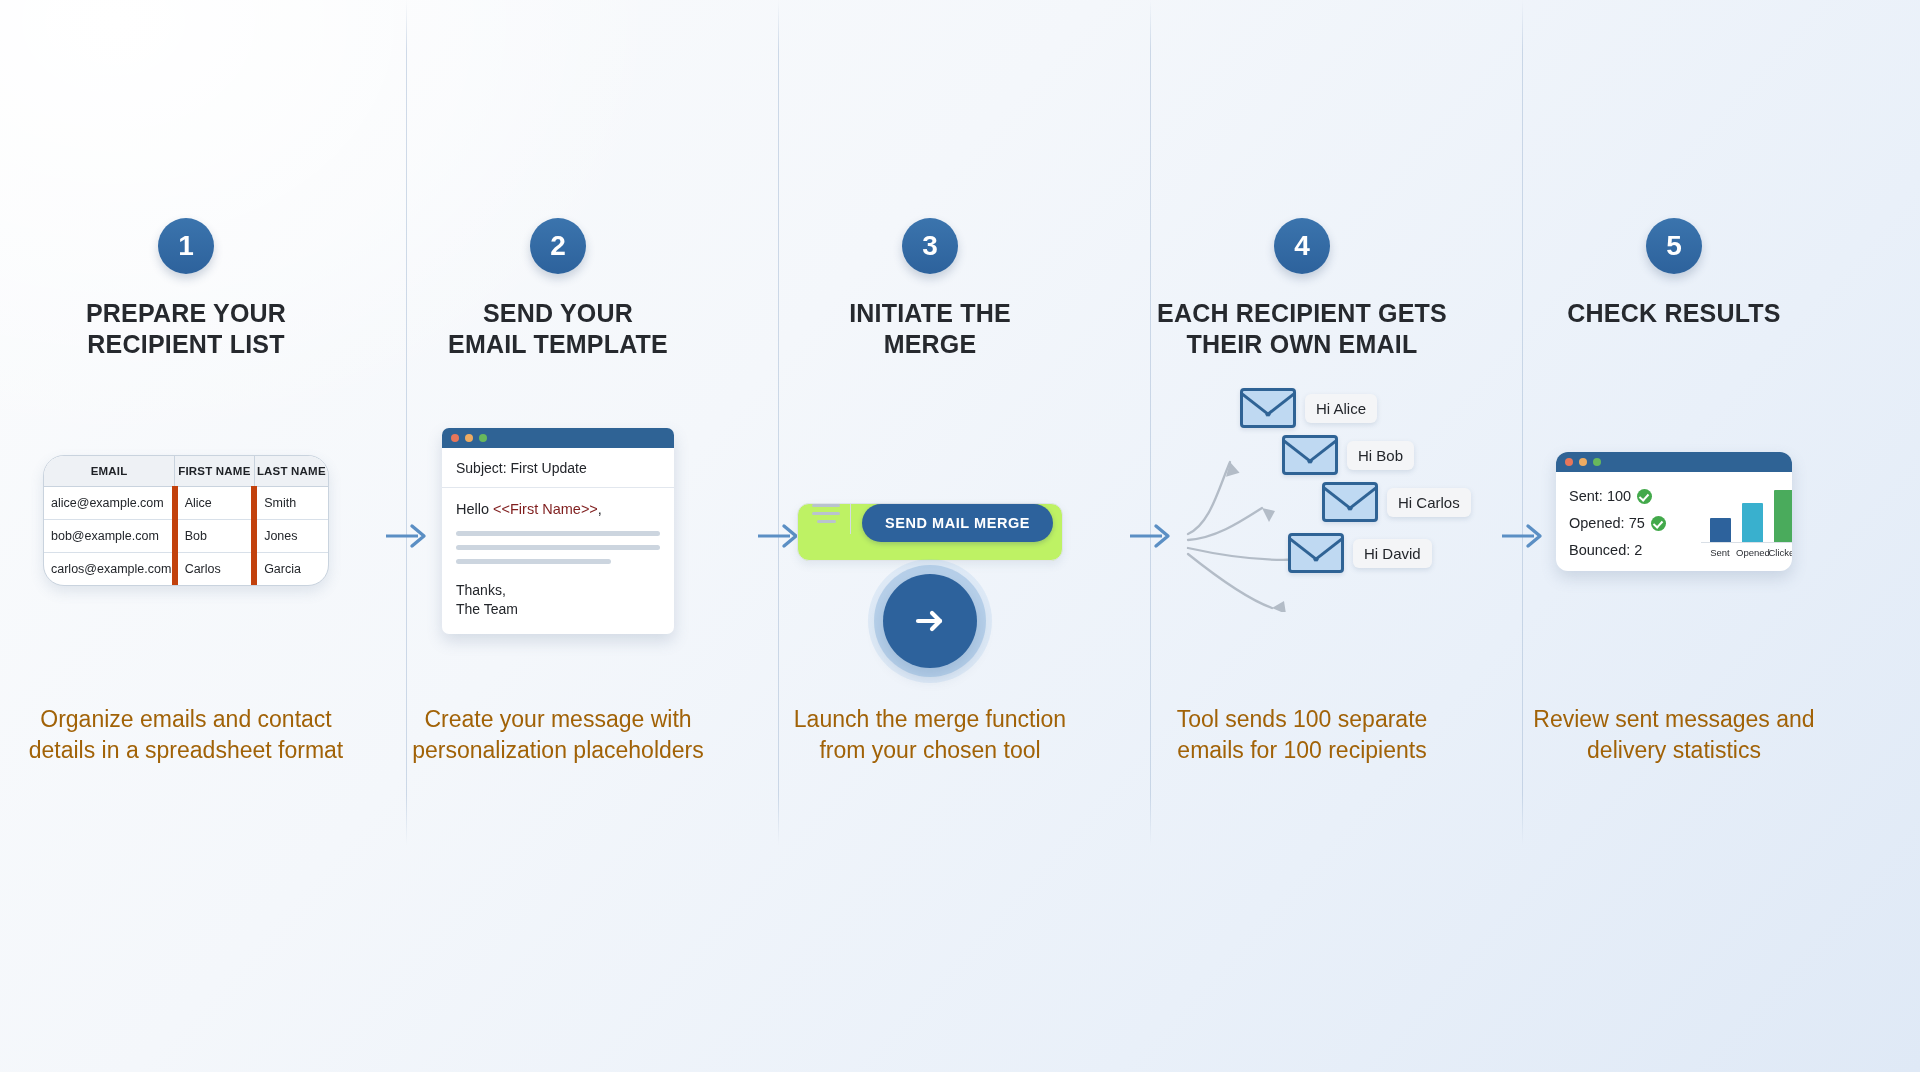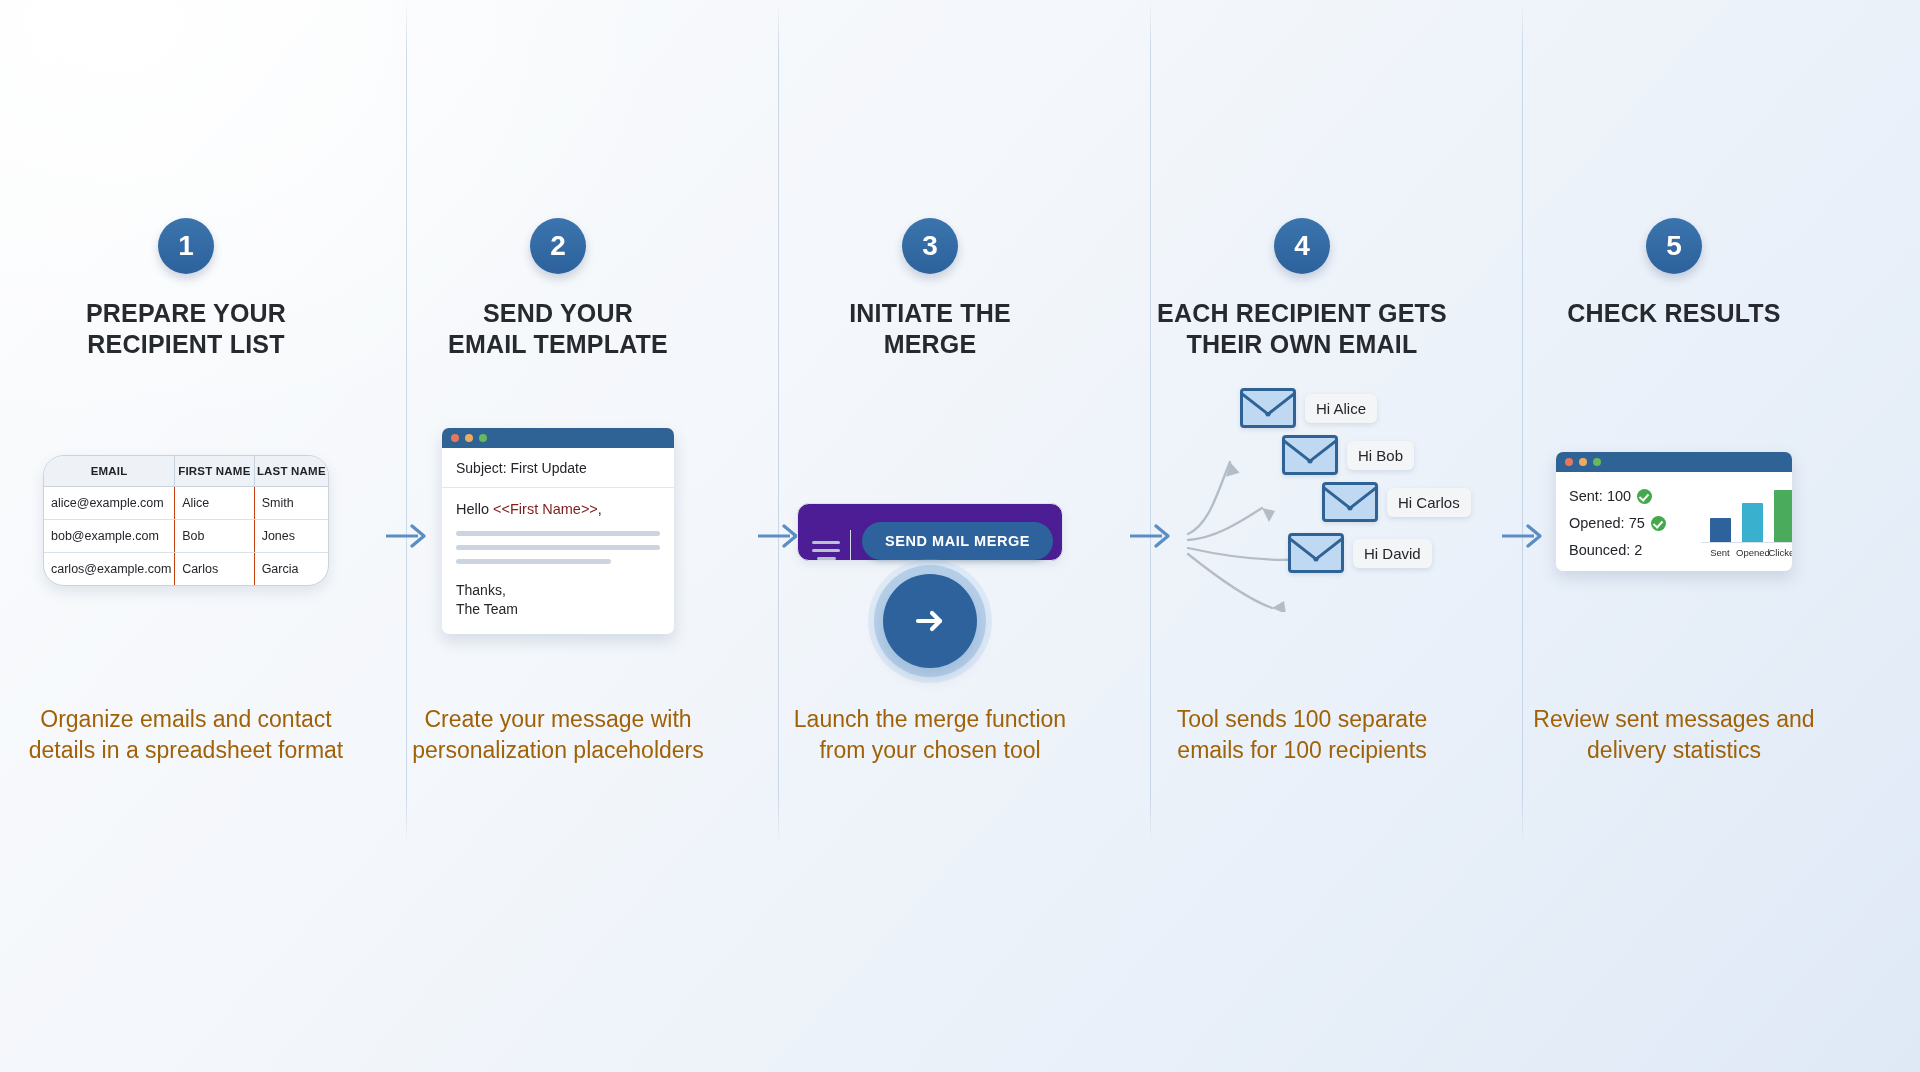--- a/index.html
+++ b/index.html
@@ -135,21 +135,21 @@
     border-right: 1px solid #c9d3de;
     border-bottom: 1px solid #c9d3de;
     text-align: center;
     letter-spacing: 0.2px;
   }
   .sheet th:last-child { border-right: none; }
   .sheet td {
     font-size: 12.5px;
     color: #23262b;
     padding: 9px 7px;
-    border-right: 1px solid #c2410c;
+    border-right: 6px solid #c2410c;
     border-bottom: 1px solid #d8e0e9;
     white-space: nowrap;
     overflow: hidden;
   }
   .sheet td:last-child { border-right: none; }
   .sheet tr:last-child td { border-bottom: none; }
   .sheet col.c-email { width: 46%; }
   .sheet col.c-first { width: 28%; }
   .sheet col.c-last  { width: 26%; }
 
@@ -208,26 +208,26 @@
   }
 
   
   .sendbar {
     position: absolute;
     top: 503px;
     left: 50%;
     transform: translateX(-50%);
     width: 266px;
     height: 58px;
-    background: #4c1d95;
+    background: #bef264;
     border: 1px solid #dfe4ea;
     border-radius: 12px;
     box-shadow: 0 4px 9px rgba(80,105,140,0.10);
     display: flex;
-    align-items: flex-end;
+    align-items: flex-start;
     box-sizing: border-box;
   }
   .barlines {
     width: 52px;
     display: flex;
     flex-direction: column;
     gap: 5px;
     align-items: center;
     padding-left: 4px;
     box-sizing: border-box;
@@ -321,21 +321,21 @@
   }
 
   
   .reswin {
     position: absolute;
     top: 452px;
     left: 50%;
     transform: translateX(-50%);
     width: 236px;
     background: #ffffff;
-    border-radius: 7px;
+    border-radius: 12px;
     box-shadow: 0 7px 16px rgba(80,105,140,0.20);
     overflow: hidden;
   }
   .resbody {
     display: flex;
     padding: 13px 12px 13px 13px;
     gap: 11px;
     box-sizing: border-box;
   }
   .statlist {

